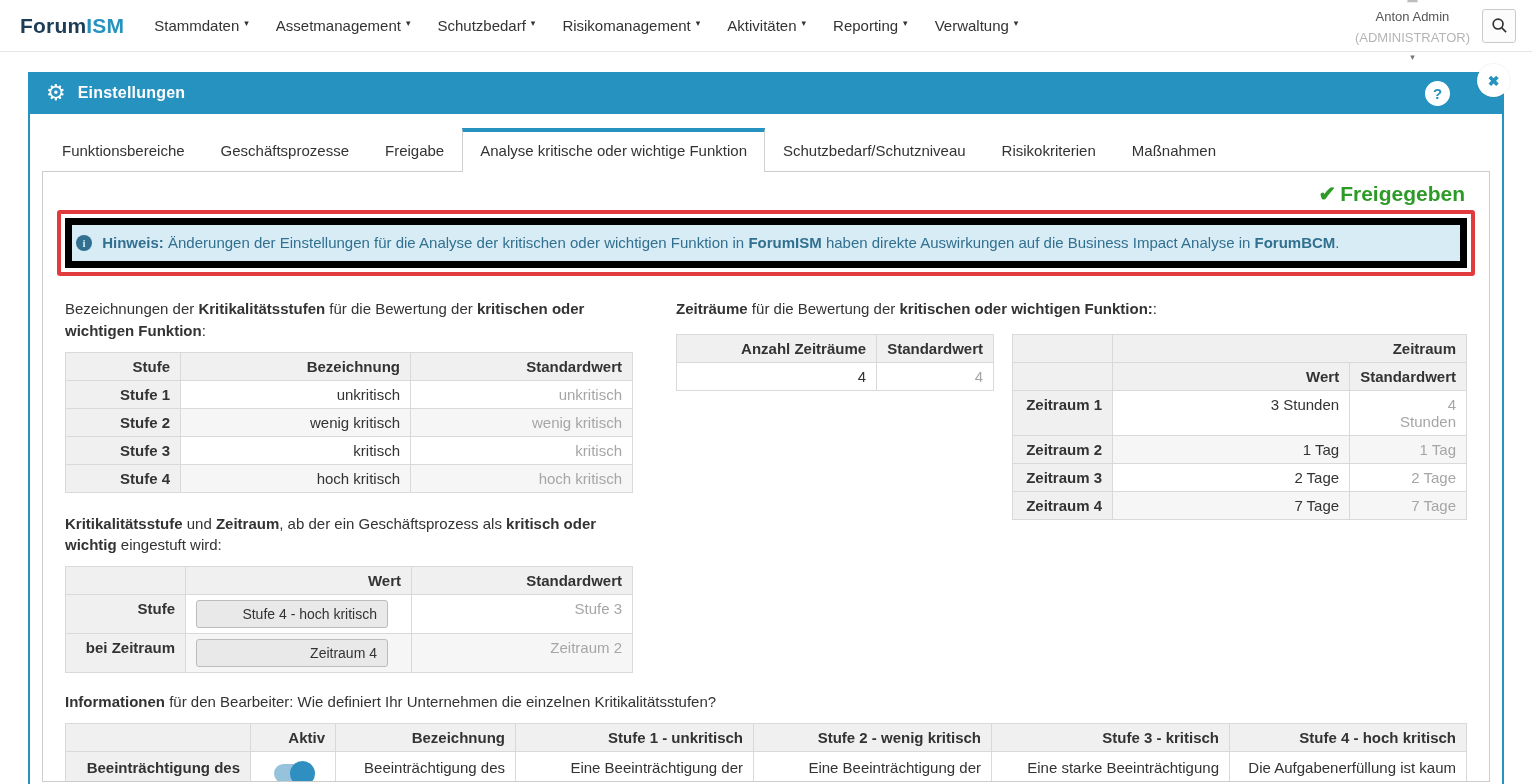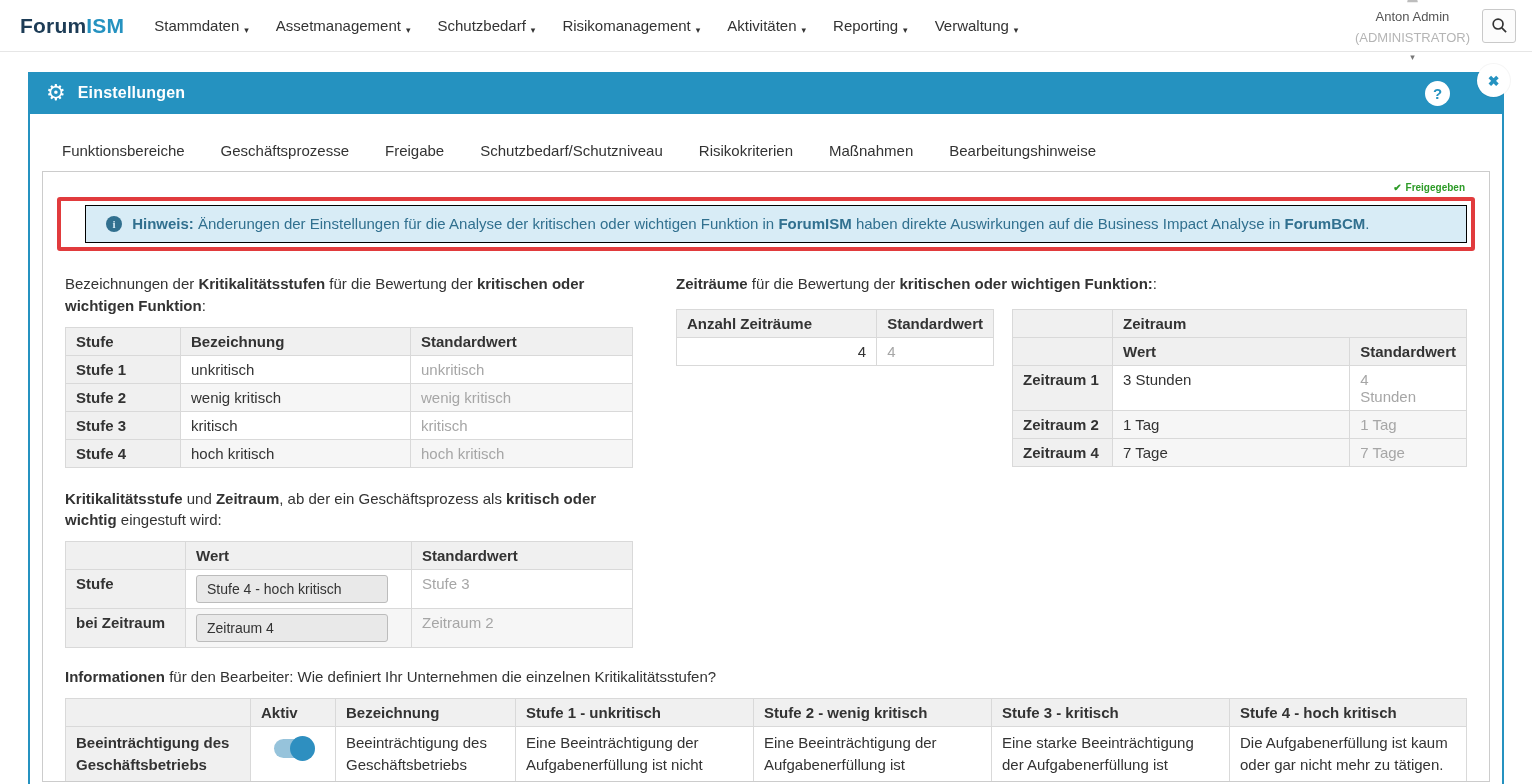--- a/index.html
+++ b/index.html
@@ -9,21 +9,21 @@
     background:#fff; color:#333;
     font-family:"Liberation Sans", sans-serif; font-size:15px;
   }
 
   
   .navbar { height:52px; display:flex; align-items:center; padding:0 16px;
             border-bottom:1px solid #e6e6e6; background:#fff; }
   .logo { font-size:21px; font-weight:bold; margin:0 30px 0 4px; letter-spacing:.2px; }
   .logo .p1 { color:#1d3c56; }
   .logo .p2 { color:#2592c0; }
-  .nav-item { display:flex; align-items:flex-end; gap:5px; margin-right:27px;
+  .nav-item { display:flex; align-items:flex-start; gap:5px; margin-right:27px;
               font-size:15px; color:#333; cursor:pointer; white-space:nowrap; }
   .caret { font-size:9px; color:#333; position:relative; top:1px; }
   .nav-right { margin-left:auto; display:flex; align-items:center; gap:12px; }
   .user { display:flex; align-items:center; gap:6px; font-size:13px; color:#555; cursor:pointer;flex-direction:column; }
   .user .role { color:#b5b5b5; }
   .user .caret { color:#777; }
   .search-btn { width:34px; height:34px; border:1px solid #c9c9c9; border-radius:3px;
                 background:#fcfcfc; display:flex; align-items:center; justify-content:center; cursor:pointer; }
 
   
@@ -45,43 +45,43 @@
 
   
   .tabs { display:flex; padding-left:2px; }
   .tab { padding:13px 17px 12px; font-size:15px; color:#333; cursor:pointer;
          border:1px solid transparent; border-bottom:none; white-space:nowrap; }
   .tab.active { border-color:#d0d0d0; border-top:4px solid #2592c0; padding-top:10px;
                 background:#fff; position:relative; z-index:2; margin-bottom:-1px; }
 
   .content { border:1px solid #ccc; background:#fff; padding:6px 22px 0; height:611px; overflow:hidden; }
 
-  .status { text-align:right; color:#2d9b27; font-weight:bold; font-size:10px; padding:4px 2px 2px; }
+  .status { text-align:right; color:#2d9b27; font-weight:bold; font-size:21px; padding:4px 2px 2px; }
   .status .check { margin-right:4px; }
 
   
   .red-annotation { border:4px solid #e13b3d; border-radius:3px; padding:4px; margin:2px -8px 12px; }
-  .hint-box { background:#d8ecf6; border:1px solid #000000; color:#31708f;
-              padding:9px 20px; font-size:15px;margin-left:20px; }
+  .hint-box { background:#d8ecf6; border:7px solid #000000; color:#31708f;
+              padding:9px 4px; font-size:15px; }
   .hint-box b { font-weight:bold; }
   .info-icon { display:inline-block; width:16px; height:16px; border-radius:50%;
                background:#31708f; color:#d8ecf6; text-align:center; font-size:11px;
                line-height:16px; font-weight:bold; font-family:"Liberation Serif", serif;
                margin-right:6px; position:relative; top:-1px; }
 
   
   p.section { margin:10px 0; line-height:1.45; }
   .columns { display:flex; gap:43px; }
   .col-left { width:568px; flex:none; }
   .col-right { flex:1; min-width:0; }
   .right-tables { display:flex; gap:18px; align-items:flex-start; margin-top:14px; }
 
   
   table.data { border-collapse:collapse; font-size:15px; }
-  table.data th, table.data td { border:1px solid #d9d9d9; padding:5px 10px; text-align:left; vertical-align:top; }
+  table.data th, table.data td { border:1px solid #d9d9d9; padding:5px 10px; text-align:right; vertical-align:top; }
   table.data th { background:#f0f0f0; font-weight:bold; }
   table.data td.lbl { background:#f0f0f0; font-weight:bold; }
   table.data td.def { color:#a6a6a6; white-space:pre-line; }
   table.data tr.alt td:not(.lbl) { background:#f6f6f6; }
 
   .stufen-table { width:100%; margin-top:4px; }
   .threshold-table { width:100%; margin-top:4px; }
   .threshold-table td { padding:6px 10px; }
   .input-box { background:#e9e9e9; border:1px solid #bcbcbc; border-radius:3px;
                padding:5px 10px; font-size:14px; color:#333; width:192px; cursor:pointer; }
@@ -174,28 +174,28 @@
   <div class="modal-body">
 
     <div class="tabs">
 
         <div class="tab">Funktionsbereiche</div>
 
         <div class="tab alt">Geschäftsprozesse</div>
 
         <div class="tab">Freigabe</div>
 
+        <div class="tab active alt">Analyse kritische oder wichtige Funktion</div>
 
         <div class="tab">Schutzbedarf/Schutzniveau</div>
 
         <div class="tab alt">Risikokriterien</div>
 
         <div class="tab">Maßnahmen</div>
 
-        <div class="tab alt">Bearbeitungshinweise</div>
       </div>
 
     <div class="content">
 
       <div class="status">
         <span class="check">✔</span><span>Freigegeben</span>
       </div>
 
       <div class="red-annotation">
         <div class="hint-box">
@@ -334,20 +334,25 @@
                     <td class="def">4
 Stunden</td>
                   </tr>
 
                   <tr class="alt">
                     <td class="lbl">Zeitraum 2</td>
                     <td class="val">1 Tag</td>
                     <td class="def">1 Tag</td>
                   </tr>
 
+                  <tr>
+                    <td class="lbl">Zeitraum 3</td>
+                    <td class="val">2 Tage</td>
+                    <td class="def">2 Tage</td>
+                  </tr>
 
                   <tr class="alt">
                     <td class="lbl">Zeitraum 4</td>
                     <td class="val">7 Tage</td>
                     <td class="def">7 Tage</td>
                   </tr>
                 </tbody>
             </table>
           </div>
         </div>

